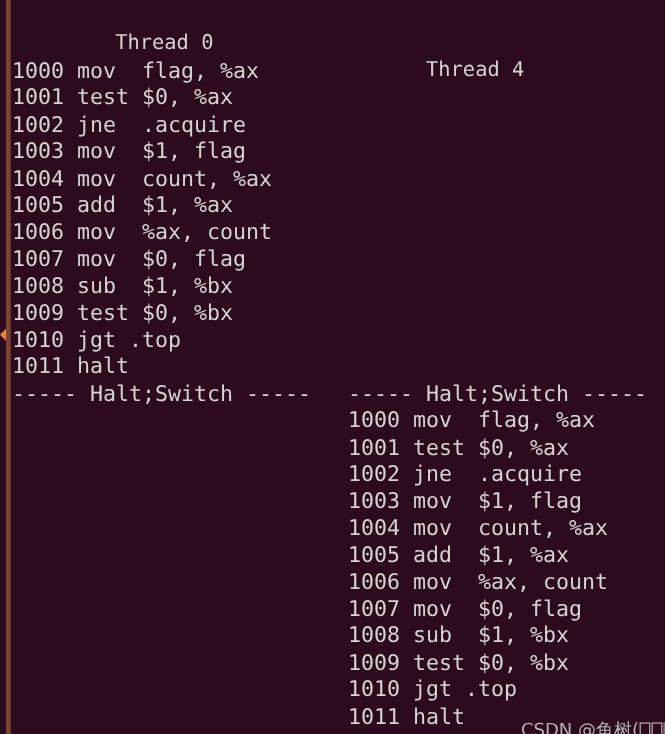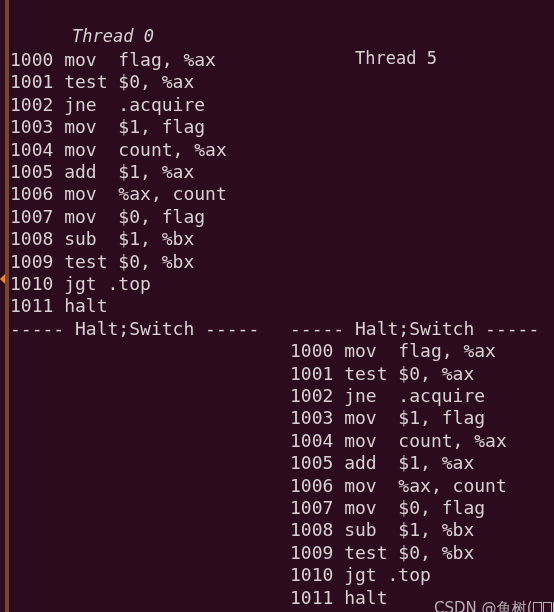--- a/index.html
+++ b/index.html
@@ -114,22 +114,22 @@
 <body>
 
 <div id="terminal">
 
   <div class="win-border"></div>
   <div class="gutter-marker"></div>
 
   <div class="screen">
 
     <div class="hdr">
-      <span id="hdr0" style="position: absolute; left: 62px; font-style: italic;">Thread 0</span>
-      <span id="hdr1" style="position: absolute; left: 345px;">Thread 5</span>
+      <span id="hdr0" style="position: absolute; left: 86px;">Thread 0</span>
+      <span id="hdr1" style="position: absolute; left: 345px;">Thread 4</span>
     </div>
 
     <div id="left-col">
         <div class="code-line" style="top: 49px;">1000 mov  flag, %ax</div>
         <div class="code-line" style="top: 71.4px;">1001 test $0, %ax</div>
         <div class="code-line" style="top: 93.8px;">1002 jne  .acquire</div>
         <div class="code-line" style="top: 116.2px;">1003 mov  $1, flag</div>
         <div class="code-line" style="top: 138.6px;">1004 mov  count, %ax</div>
         <div class="code-line" style="top: 161px;">1005 add  $1, %ax</div>
         <div class="code-line" style="top: 183.4px;">1006 mov  %ax, count</div>

